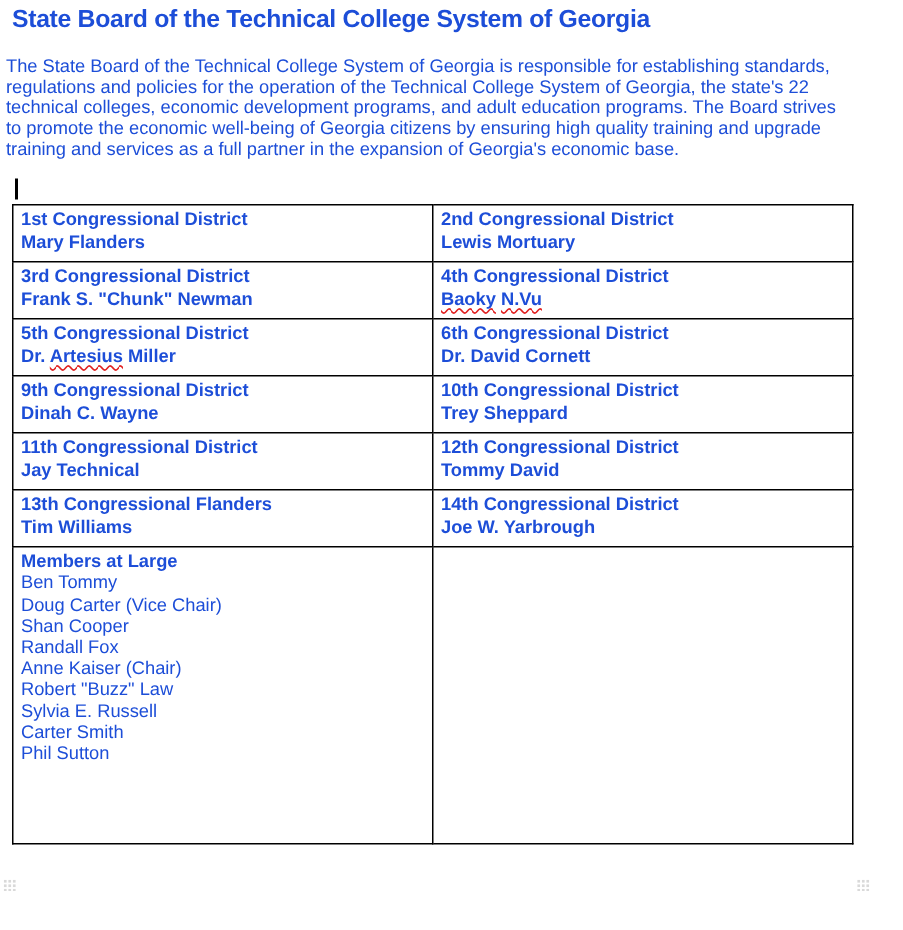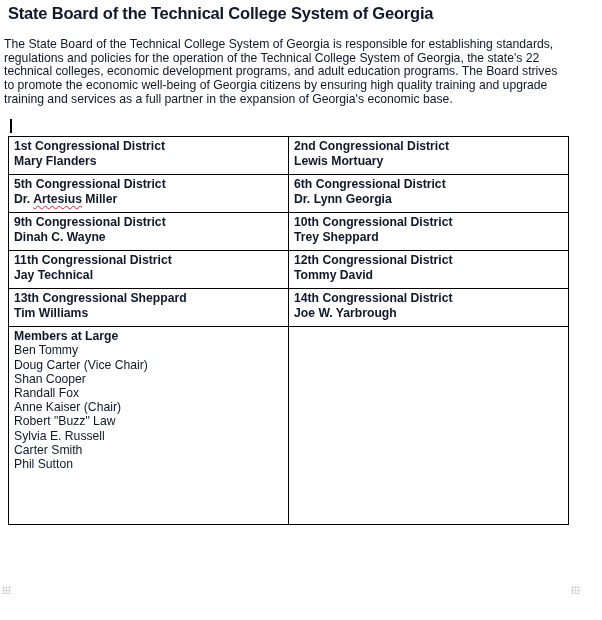--- a/index.html
+++ b/index.html
@@ -1,20 +1,20 @@
 <!DOCTYPE html>
 <html><head>
 <meta charset="utf-8">
 <style>
   html,body{margin:0;padding:0;background:#fff;}
   .page{
     position:relative;
     width:602px;height:620px;
     background:#ffffff;
-    color:#0f172a;
+    color:#1d4ed8;
     font-family:"Liberation Sans","DejaVu Sans",sans-serif;
     overflow:hidden;
     border-radius:22px;
   }
   .doc-title{
     position:absolute;left:8px;top:4px;margin:0;
     font-size:16.5px;font-weight:bold;letter-spacing:-0.2px;
     white-space:nowrap;
   }
   .intro{
@@ -85,26 +85,36 @@
             <div class="district">1st Congressional District</div>
             <div class="member">Mary Flanders</div>
           </td>
           <td>
             <div class="district">2nd Congressional District</div>
             <div class="member">Lewis Mortuary</div>
           </td>
         </tr>
         <tr class="district-row">
           <td>
+            <div class="district">3rd Congressional District</div>
+            <div class="member">Frank S. "Chunk" Newman</div>
+          </td>
+          <td>
+            <div class="district">4th Congressional District</div>
+            <div class="member"><span class="misspell">Baoky</span> <span class="misspell">N.Vu</span></div>
+          </td>
+        </tr>
+        <tr class="district-row">
+          <td>
             <div class="district">5th Congressional District</div>
             <div class="member">Dr. <span class="misspell">Artesius</span> Miller</div>
           </td>
           <td>
             <div class="district">6th Congressional District</div>
-            <div class="member">Dr. Lynn Georgia</div>
+            <div class="member">Dr. David Cornett</div>
           </td>
         </tr>
         <tr class="district-row">
           <td>
             <div class="district">9th Congressional District</div>
             <div class="member">Dinah C. Wayne</div>
           </td>
           <td>
             <div class="district">10th Congressional District</div>
             <div class="member">Trey Sheppard</div>
@@ -115,21 +125,21 @@
             <div class="district">11th Congressional District</div>
             <div class="member">Jay Technical</div>
           </td>
           <td>
             <div class="district">12th Congressional District</div>
             <div class="member">Tommy David</div>
           </td>
         </tr>
         <tr class="district-row">
           <td>
-            <div class="district">13th Congressional Sheppard</div>
+            <div class="district">13th Congressional Flanders</div>
             <div class="member">Tim Williams</div>
           </td>
           <td>
             <div class="district">14th Congressional District</div>
             <div class="member">Joe W. Yarbrough</div>
           </td>
         </tr>
         <tr>
           <td class="mal-cell">
             <div class="mal-heading">Members at Large</div>

